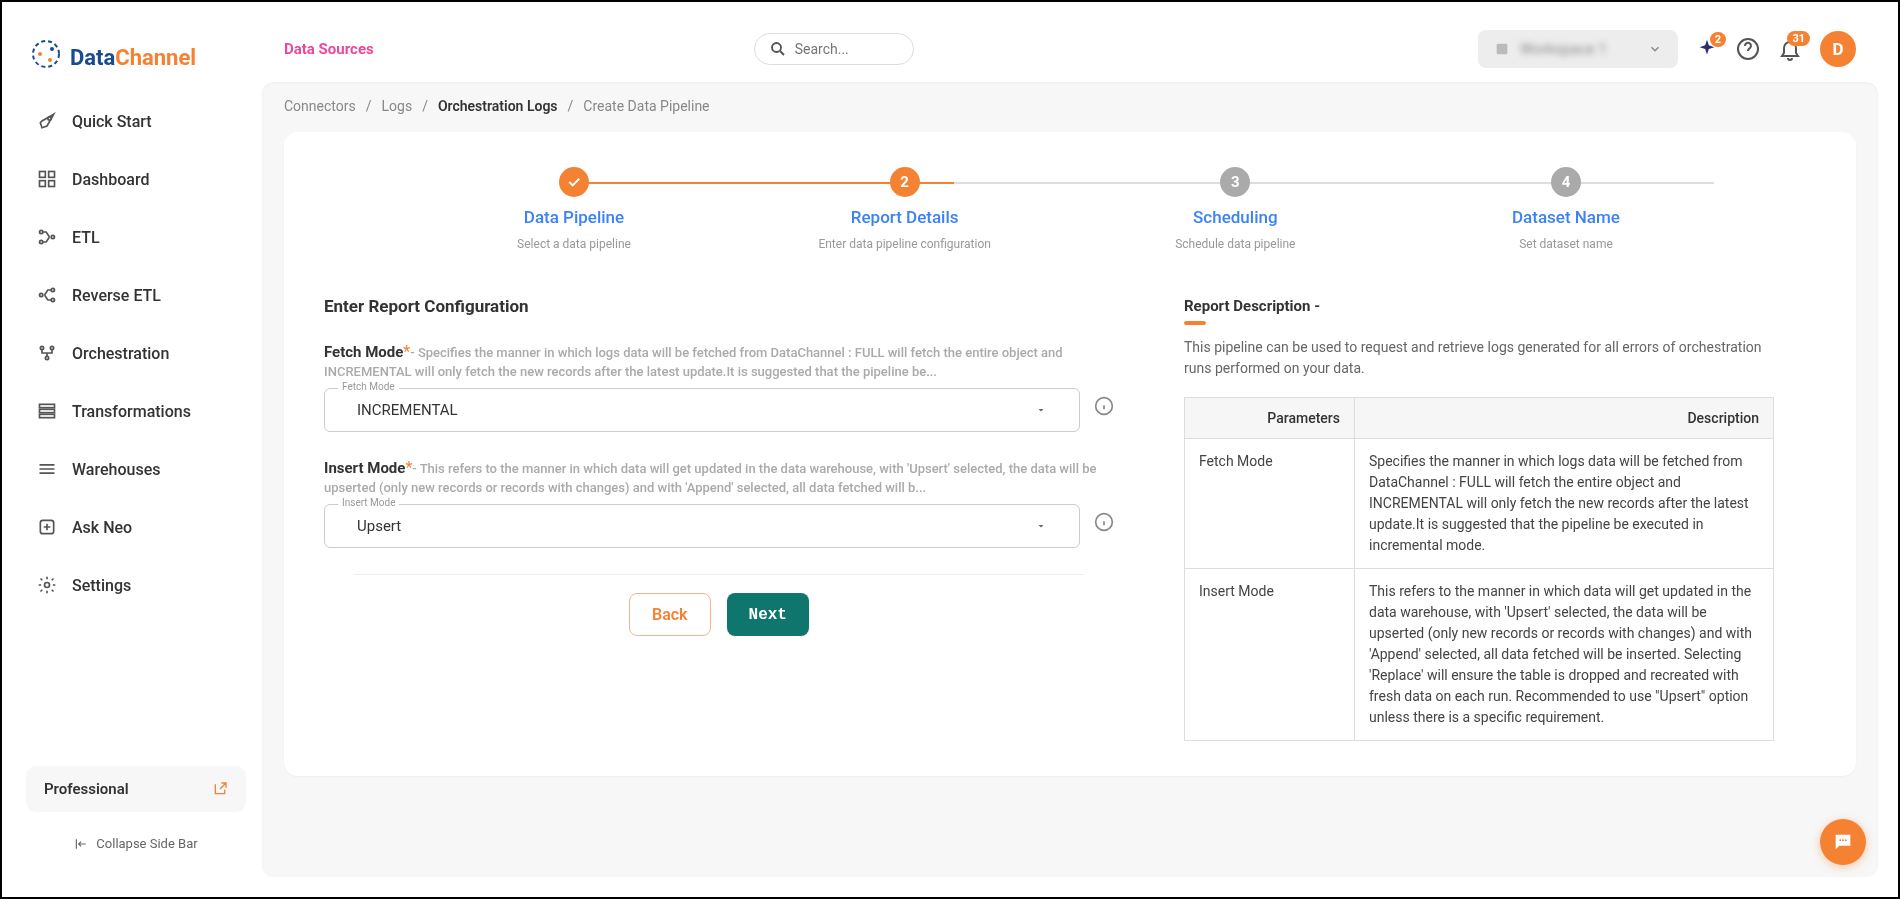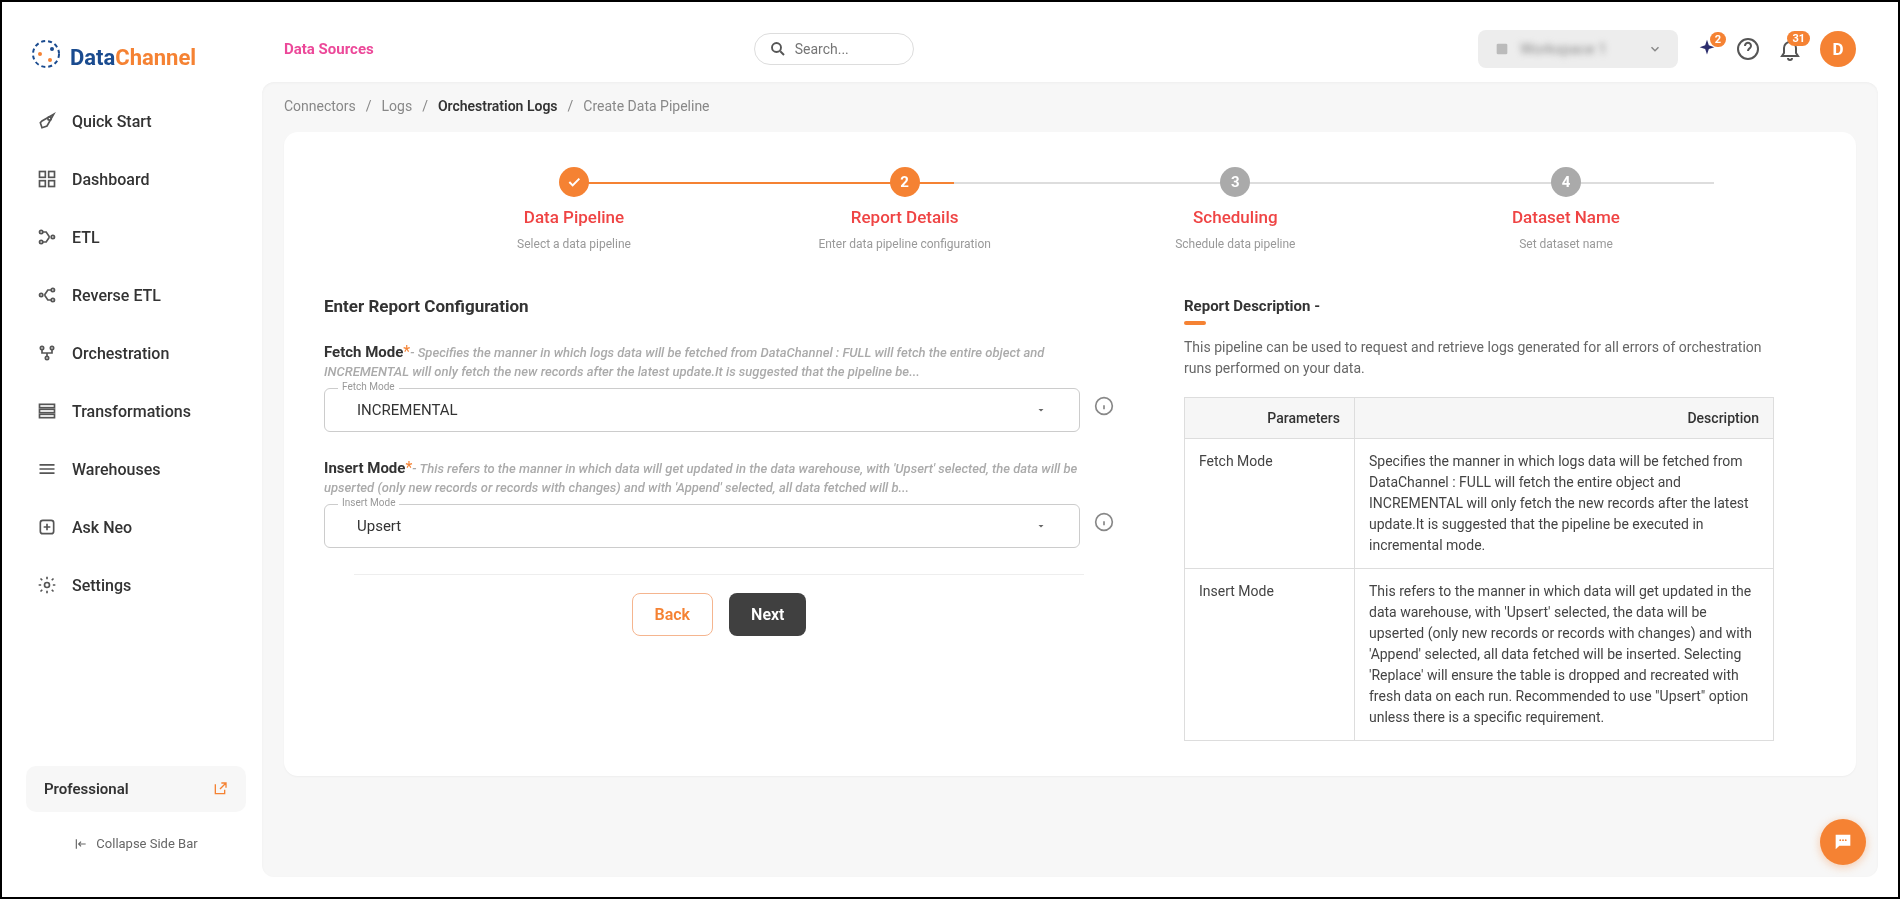--- a/index.html
+++ b/index.html
@@ -34,48 +34,48 @@
 .breadcrumb { display: flex; align-items: center; gap: 10px; font-size: 14px; color: #888; margin-bottom: 18px; }
 .breadcrumb a { color: #888; text-decoration: none; }
 .breadcrumb .active { color: #333; font-weight: 600; }
 .card { background: #fff; border-radius: 14px; padding: 35px 40px; box-shadow: 0 1px 2px rgba(0,0,0,0.04); }
 .stepper { display: flex; align-items: flex-start; justify-content: space-between; margin: 0 140px 45px 140px; position: relative; }
 .step { display: flex; flex-direction: column; align-items: center; gap: 10px; width: 220px; position: relative; }
 .step-circle { width: 30px; height: 30px; border-radius: 50%; display: flex; align-items: center; justify-content: center; font-weight: 700; color: #fff; font-size: 15px; z-index: 2; }
 .step-done { background: #f58233; }
 .step-active { background: #f58233; }
 .step-pending { background: #aaa; }
-.step-title { font-size: 17px; font-weight: 500; color: #ef4444; }
+.step-title { font-size: 17px; font-weight: 500; color: #3b82f6; }
 .step-sub { font-size: 12px; color: #999; }
 .step-line { position: absolute; top: 15px; height: 2px; z-index: 1; }
 .line-active { background: #f58233; }
 .line-pending { background: #ddd; }
 .body-cols { display: flex; gap: 70px; }
 .form-col { flex: 1; max-width: 790px; }
 .desc-col { width: 590px; }
 .section-heading { font-size: 17px; font-weight: 700; color: #333; margin-bottom: 26px; }
 .desc-heading { font-size: 15px; font-weight: 700; color: #333; border-bottom: 4px solid #f58233; display: inline-block; padding-bottom: 8px; margin-bottom: 14px; border-bottom-width: 0; position: relative; }
 .desc-heading::after { content: ''; position: absolute; left: 0; bottom: -2px; width: 22px; height: 4px; background: #f58233; border-radius: 2px; }
 .desc-text { font-size: 14px; color: #666; line-height: 1.5; margin-bottom: 18px; }
 .field-block { margin-bottom: 26px; }
 .field-label { font-size: 15px; font-weight: 700; color: #333; }
 .field-star { color: #f58233; }
-.field-hint { font-size: 13px; color: #aaa; font-weight: 500; font-style: italic; }
+.field-hint { font-size: 13px; color: #aaa; font-weight: 500; }
 .select-wrap { position: relative; margin-top: 8px; }
 .select-label { position: absolute; top: -7px; left: 14px; background: #fff; padding: 0 4px; font-size: 10px; color: #999; }
 .select-box { border: 1px solid #ccc; border-radius: 6px; padding: 12px 32px; display: flex; align-items: center; justify-content: space-between; cursor: pointer; }
 .select-value { font-size: 15px; color: #333; }
 .info-icon { margin-left: 14px; color: #888; cursor: pointer; }
 .select-row { display: flex; align-items: center; }
 .select-row .select-wrap { flex: 1; }
 .divider { border: none; border-top: 1px solid #eee; margin: 18px 30px; }
 .actions { display: flex; justify-content: center; gap: 16px; margin-top: 14px; }
 .btn { padding: 11px 22px; border-radius: 8px; font-size: 16px; font-weight: 600; cursor: pointer; border: none; }
 .btn-back { background: #fff; color: #f58233; border: 1px solid #f5b58f; }
-.btn-next { background: #404040; color: #fff; }
+.btn-next { background: #0f766e; color: #fff; font-family: Liberation Mono, monospace; }
 .params-table { width: 100%; border-collapse: collapse; border: 1px solid #ddd; font-size: 14px; }
 .params-table th { background: #f6f6f6; text-align: right; padding: 12px 14px; font-weight: 500; color: #333; border: 1px solid #ddd; }
 .params-table td { padding: 12px 14px; vertical-align: top; border: 1px solid #ddd; color: #444; line-height: 1.5; }
 .chat-fab { position: absolute; bottom: 32px; right: 32px; width: 46px; height: 46px; border-radius: 50%; background: #f58233; display: flex; align-items: center; justify-content: center; box-shadow: 0 2px 10px rgba(245,130,51,0.4); cursor: pointer; }
 svg { display: block; }
 </style>
 </head>
 <body>
 
 <div class="app">

